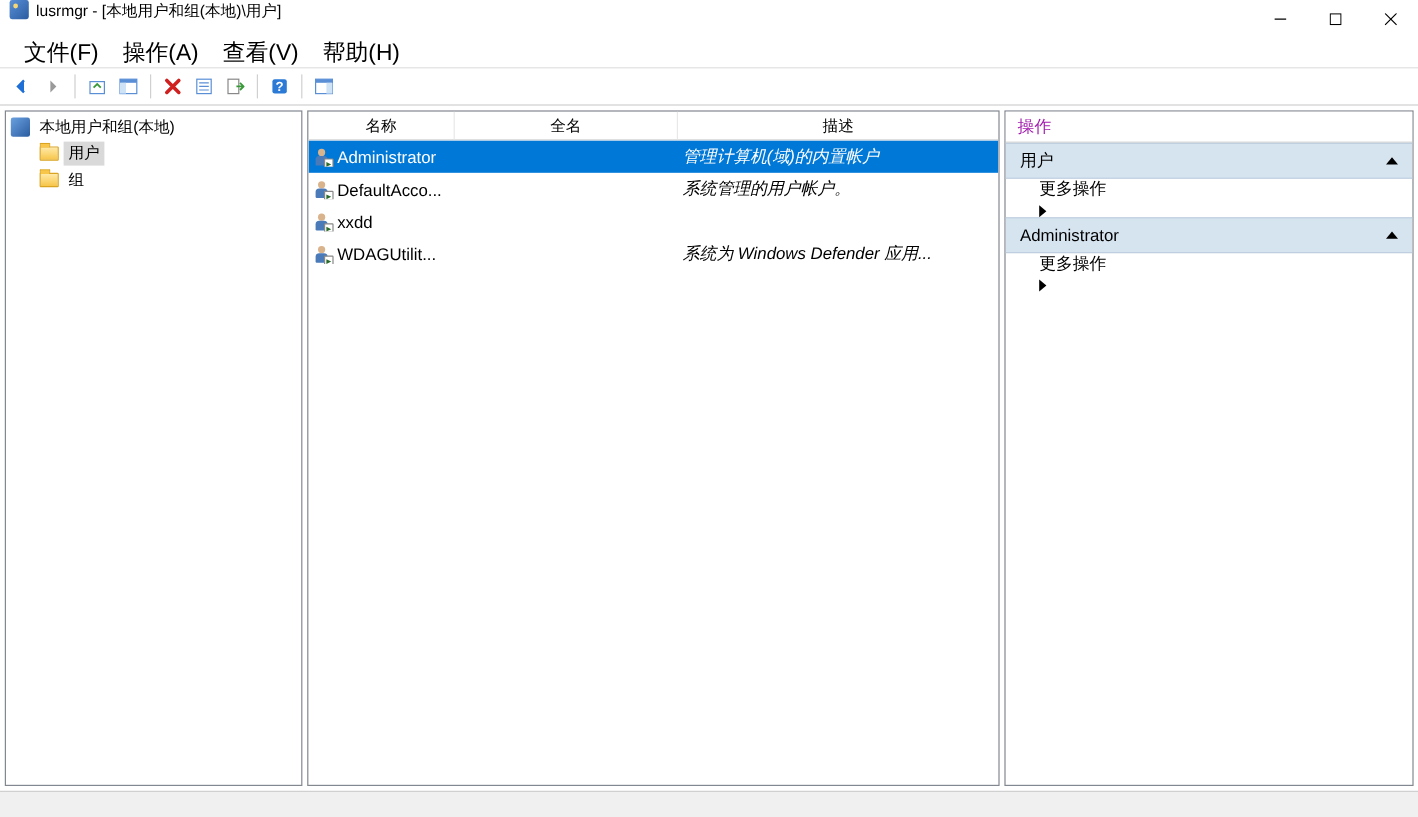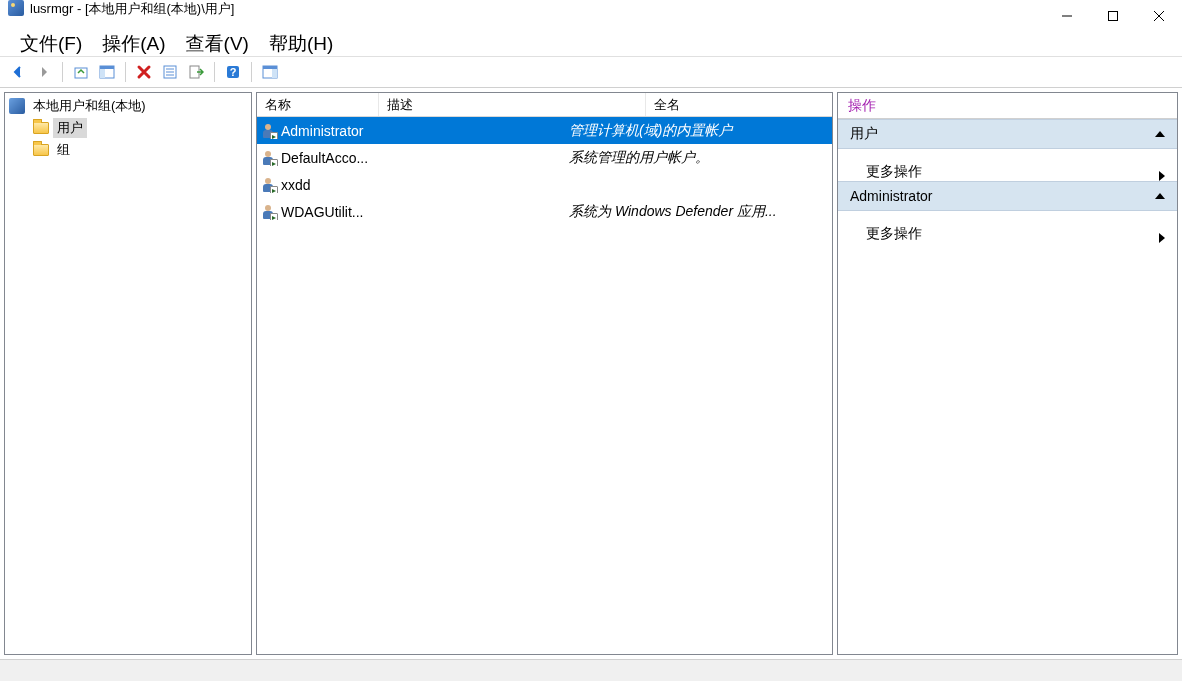--- a/index.html
+++ b/index.html
@@ -92,21 +92,21 @@
   .tree-row { display:flex; align-items:center; height:22px; padding-left:4px; gap:4px;}
   .tree-row.indent1{ padding-left:28px;}
   .tree-row .label{ padding:1px 4px; }
   .tree-row.selected .label{ background:#d9d9d9; }
   .tree-icon{ width:16px; height:16px; display:inline-flex; align-items:center; justify-content:center;}
   .folder-icon{ width:16px; height:12px; background:linear-gradient(#ffe9a6,#f7c64a); border:1px solid #d9a422; border-radius:1px; position:relative;}
   .folder-icon::before{content:"";position:absolute;left:-1px;top:-4px;width:7px;height:3px;background:#f7c64a;border:1px solid #d9a422;border-bottom:none;border-radius:1px 1px 0 0;}
   .root-icon{ width:16px; height:16px; background:linear-gradient(135deg,#6aa0e0,#2a5ca0); border-radius:2px;}
 
   
-  .list-header{ display:flex; height:24px; border-bottom:1px solid #d8d8d8;}
+  .list-header{ display:flex; height:24px; border-bottom:1px solid #d8d8d8;text-align:center;}
   .col-h{ padding:3px 8px; font-size:13px; color:#000; border-right:1px solid #e8e8e8;}
   .col-h:last-child{border-right:none;}
   .col-name{ width:122px;}
   .col-full{ width:186px;}
   .col-desc{ flex:1;}
   .list-body{ flex:1; overflow:auto;}
   .list-row{ display:flex; height:27px; align-items:center;}
   .list-row.selected{ background:#0078d7; color:#fff;}
   .cell{ padding:0 4px; overflow:hidden; text-overflow:ellipsis; white-space:nowrap; font-size:14px;}
   .cell.name{ width:122px; display:flex; align-items:center; gap:4px;}
@@ -125,22 +125,22 @@
     padding:0 10px; font-weight:400; font-size:14px; color:#a21caf;
     background:#fff; border-bottom:1px solid #d0d0d0;
   }
   .action-group-header{
     height:30px; display:flex; align-items:center; justify-content:space-between;
     padding:0 12px; background:#d6e4f0; border-bottom:1px solid #c0cfdf; border-top:1px solid #c0cfdf;
     font-size:14px; color:#000;
   }
   .action-group-header .arrow-up{ width:0;height:0;border-left:5px solid transparent;border-right:5px solid transparent;border-bottom:6px solid #000;}
   .action-item{
-    height:32px; display:flex; align-items:flex-end; justify-content:space-between;
-    padding:0 12px 0 28px; font-size:14px; color:#000;
+    height:32px; display:flex; align-items:flex-start; justify-content:space-between;
+    padding:0 12px 0 28px; font-size:14px; color:#000;flex-direction:column;
   }
   .action-item .arrow-right{ width:0;height:0;border-top:5px solid transparent;border-bottom:5px solid transparent;border-left:6px solid #000;}
 
   
   .statusbar{
     height:22px; border-top:1px solid #d0d0d0; background:#f0f0f0;
   }
 </style>
 </head>
 <body>
@@ -259,22 +259,22 @@
             <span class="folder-icon"></span>
           </span>
         <span class="label">组</span>
       </div>
     </div>
   </div>
 
   <div class="pane list-pane">
     <div class="list-header">
       <div class="col-h col-name">名称</div>
+      <div class="col-h col-full">全名</div>
       <div class="col-h col-desc">描述</div>
-      <div class="col-h col-full">全名</div>
     </div>
     <div class="list-body" id="list-body">
         <div class="list-row selected">
           <div class="cell name">
             <span class="user-icon">
               <span class="head"></span>
               <span class="body"></span>
               <span class="arrow"></span>
             </span>
             <span>Administrator</span>

